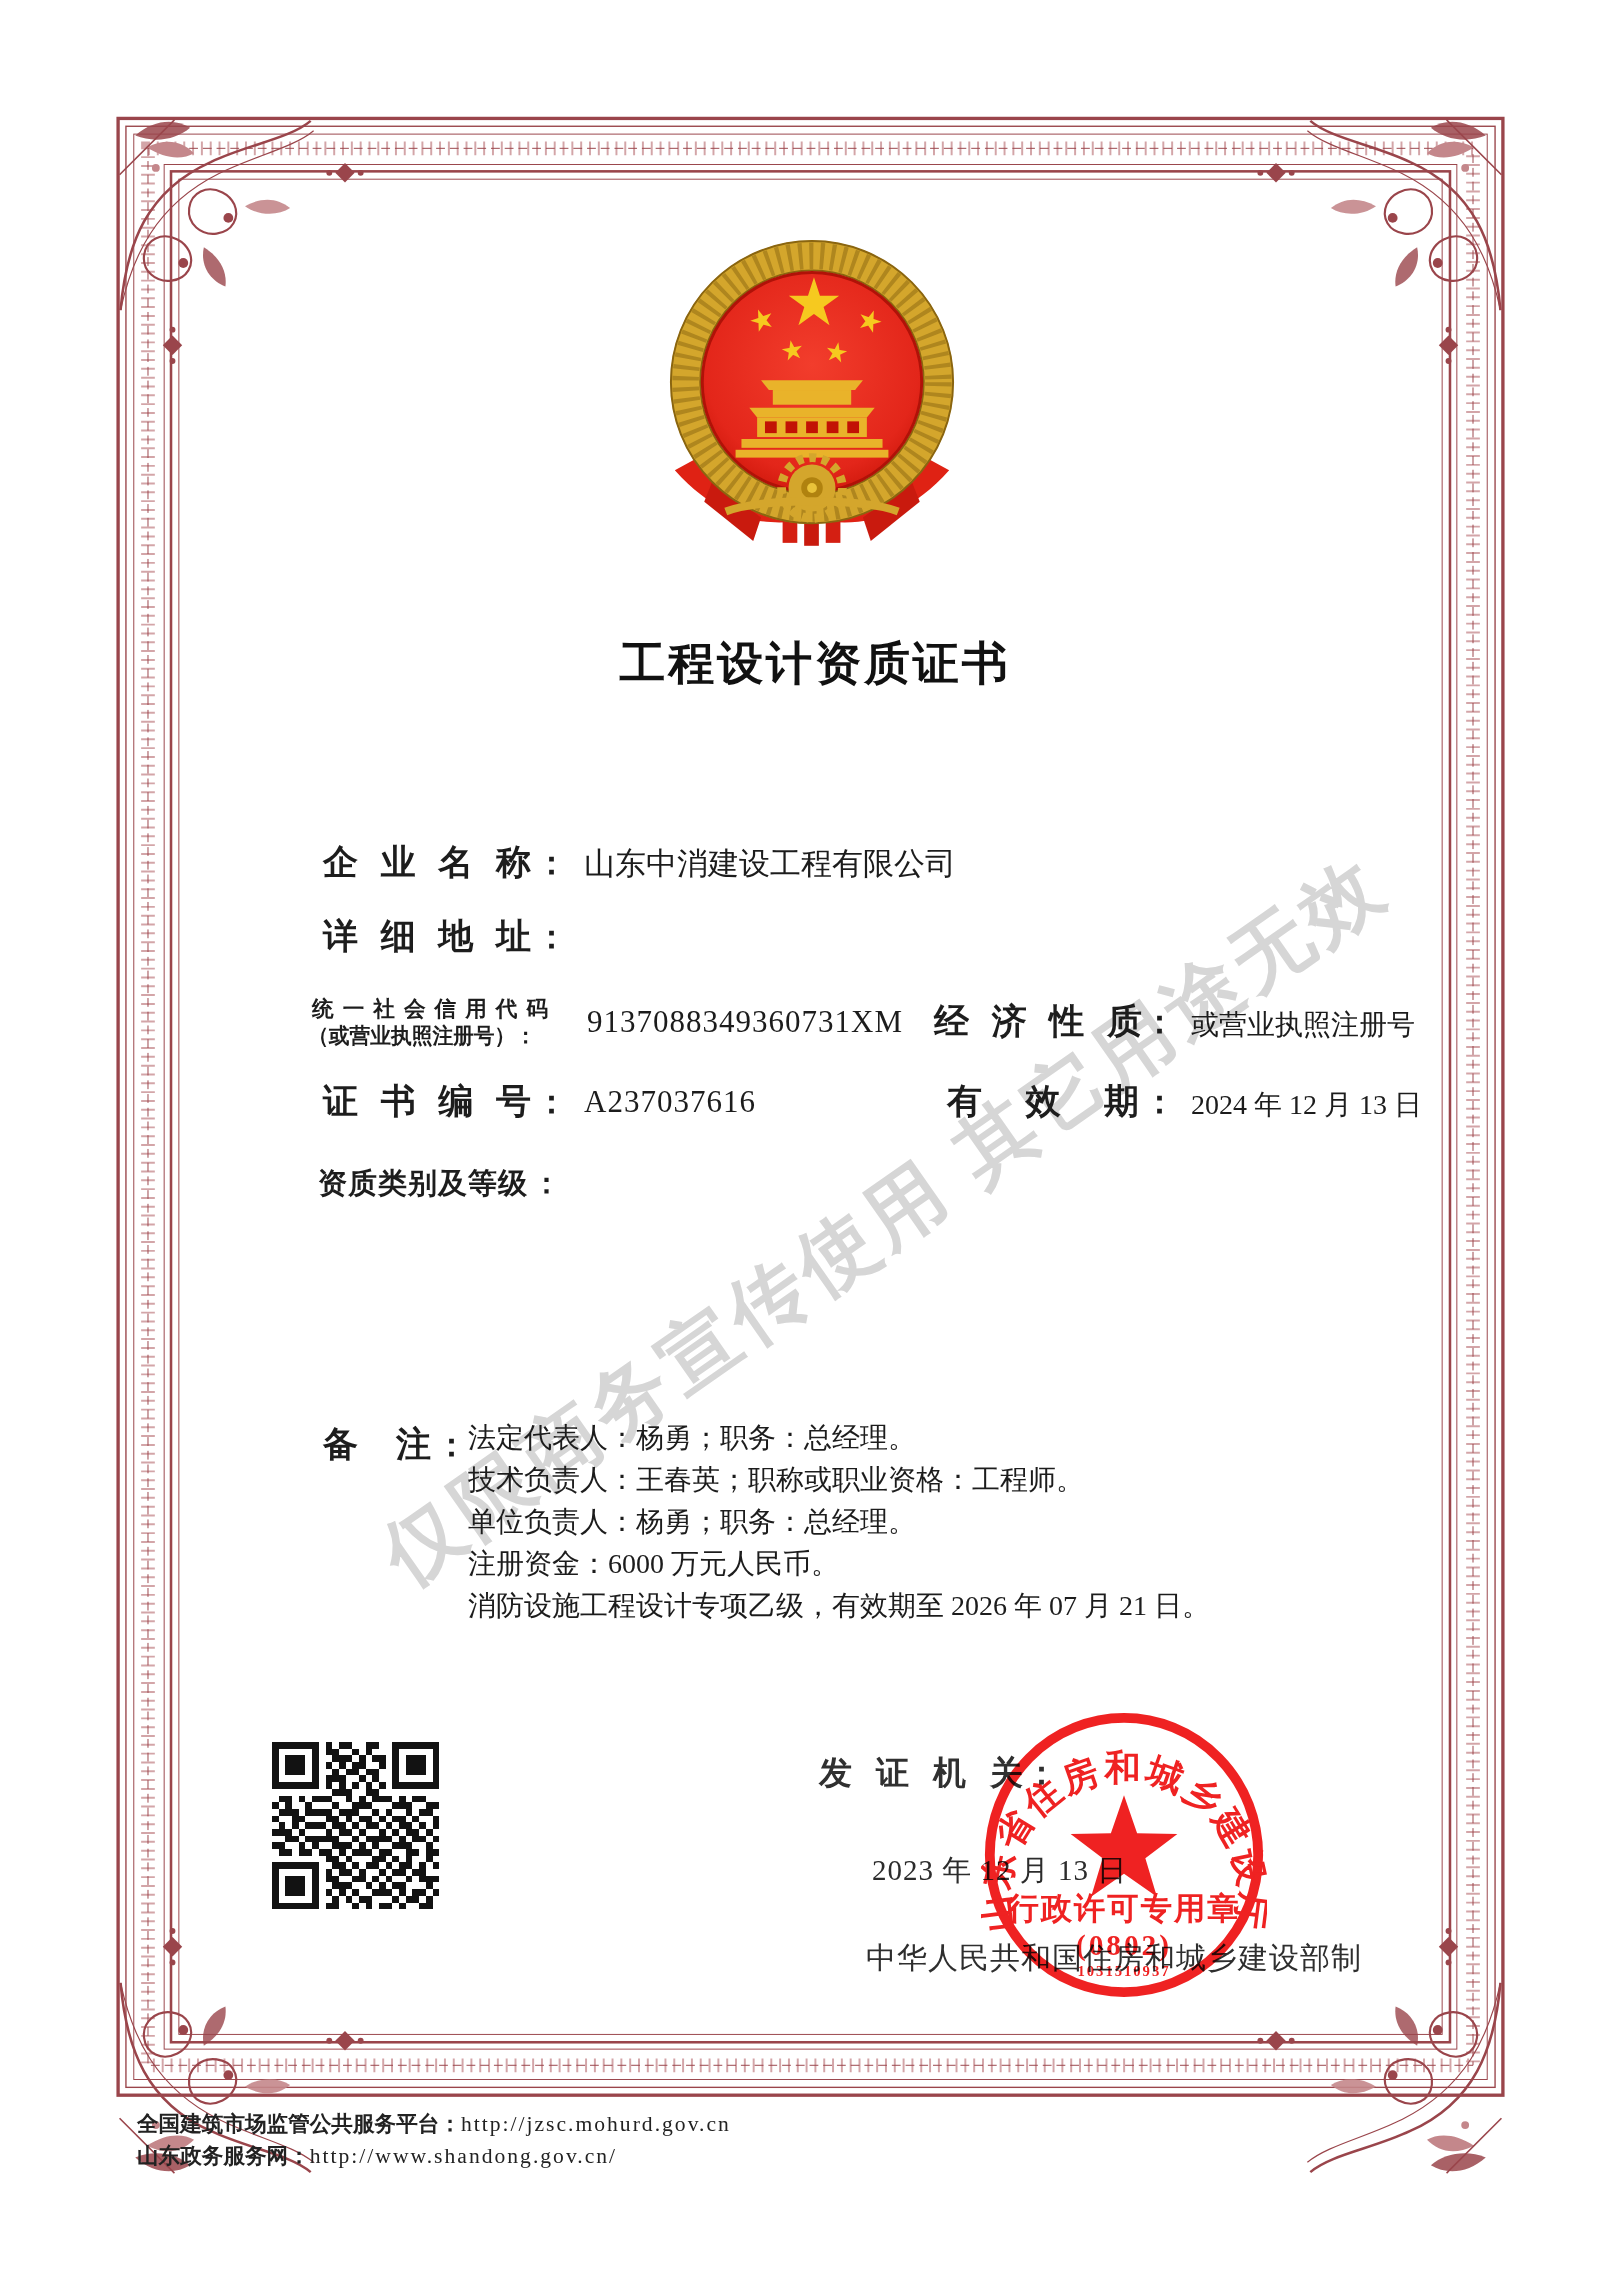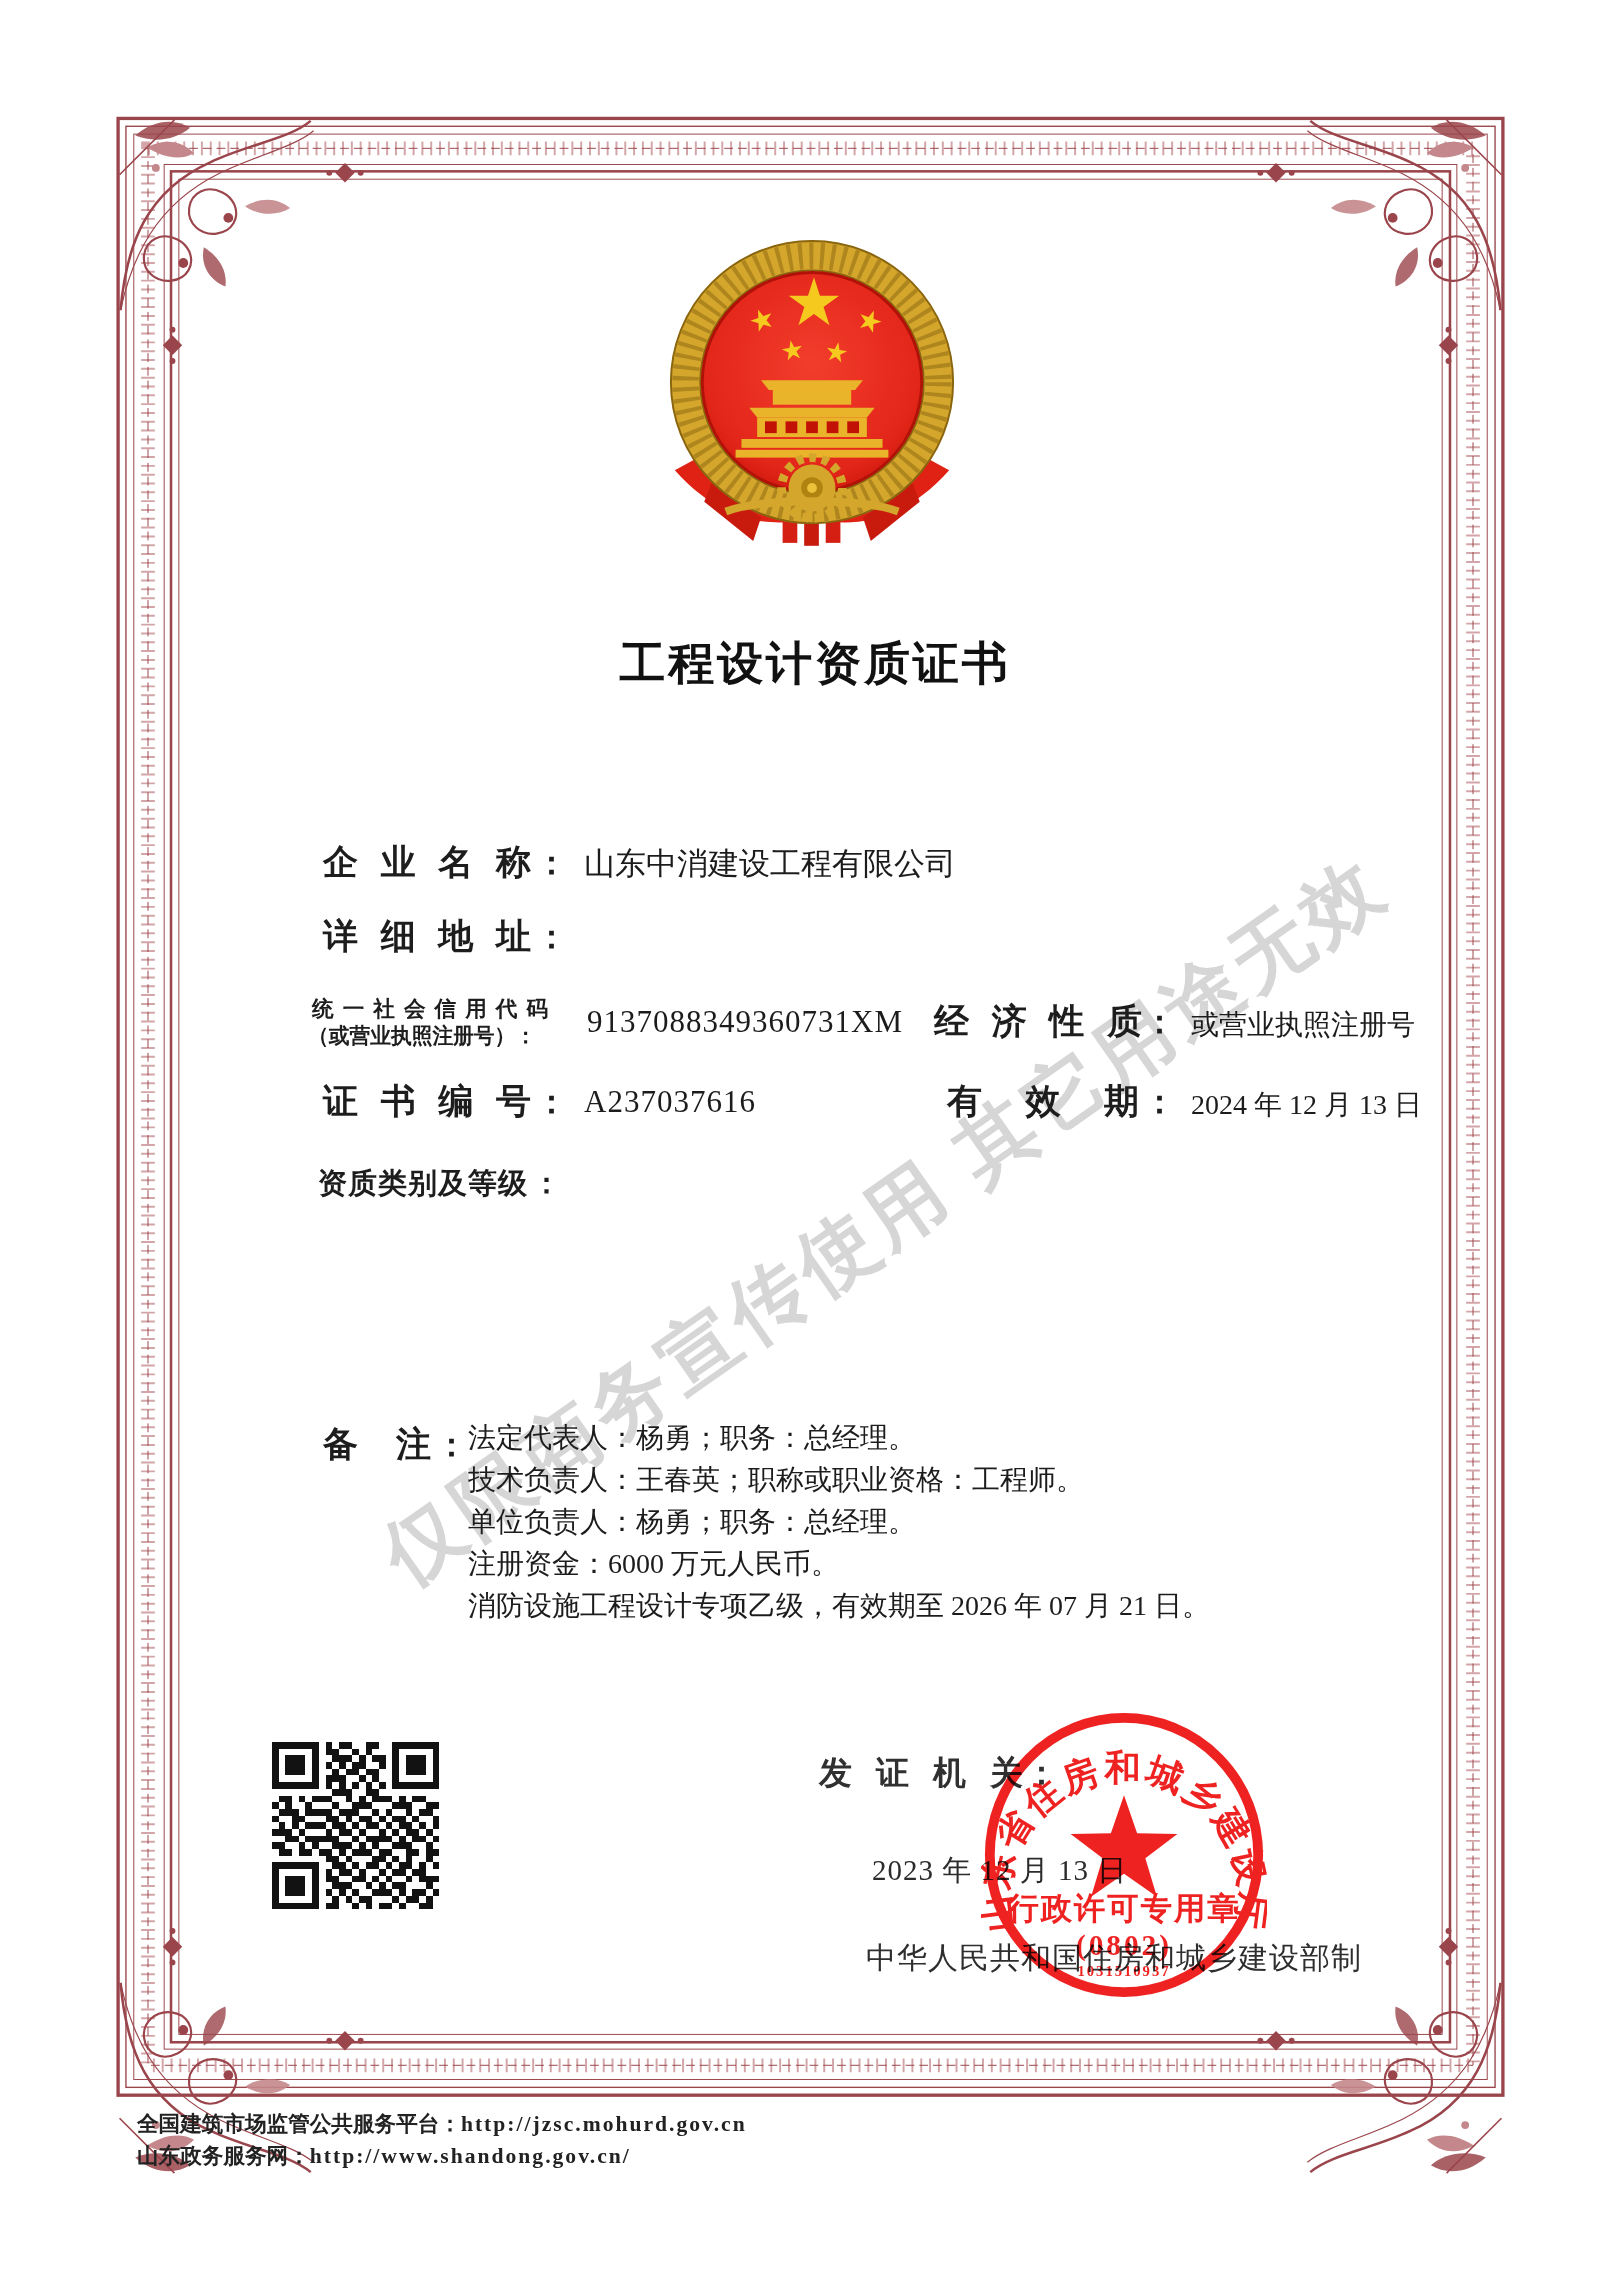--- a/index.html
+++ b/index.html
@@ -17,21 +17,21 @@
   .colon{font-weight:700;color:#1d1d1d;font-size:33px;}
   .val{font-family:"Liberation Serif",serif;color:#1c1c1c;font-size:31px;white-space:nowrap;margin-left:23px;}
   .justify{display:inline-flex;justify-content:space-between;}
   .w212{width:208px;} .w196{width:192px;} .w110{width:108px;} .w208{width:204px;} .w242{width:237px;}
   .remarks{font-family:"Liberation Serif",serif;color:#1c1c1c;font-size:28px;line-height:42px;white-space:nowrap;}
   .quals{font-family:"Liberation Serif",serif;color:#1c1c1c;font-size:29px;line-height:42px;white-space:nowrap;}
   .issuer-lbl{font-weight:700;color:#303030;font-size:33px;}
   .date{font-family:"Liberation Serif",serif;color:#2c2c2c;font-size:29px;letter-spacing:1px;white-space:nowrap;}
   .maker{font-weight:500;color:#2e2e2e;font-size:30px;letter-spacing:1px;white-space:nowrap;}
   .footer{font-weight:700;color:#222;font-size:21.6px;white-space:nowrap;}
-  .footer .url{letter-spacing:2px;font-family:"Liberation Serif",serif;font-weight:700;margin-top:48px;}
+  .footer .url{letter-spacing:2px;font-family:"Liberation Serif",serif;font-weight:400;margin-top:48px;}
   
   .qr{z-index:2;} .qr-row{display:flex;height:6.7px;} .qr-cell{width:6.7px;height:6.7px;} .qr-cell.on{background:#121212;}
   
   .stamp{z-index:5;mix-blend-mode:multiply;opacity:.94;}
 </style>
 </head>
 <body>
 
 <div class="page">
 

